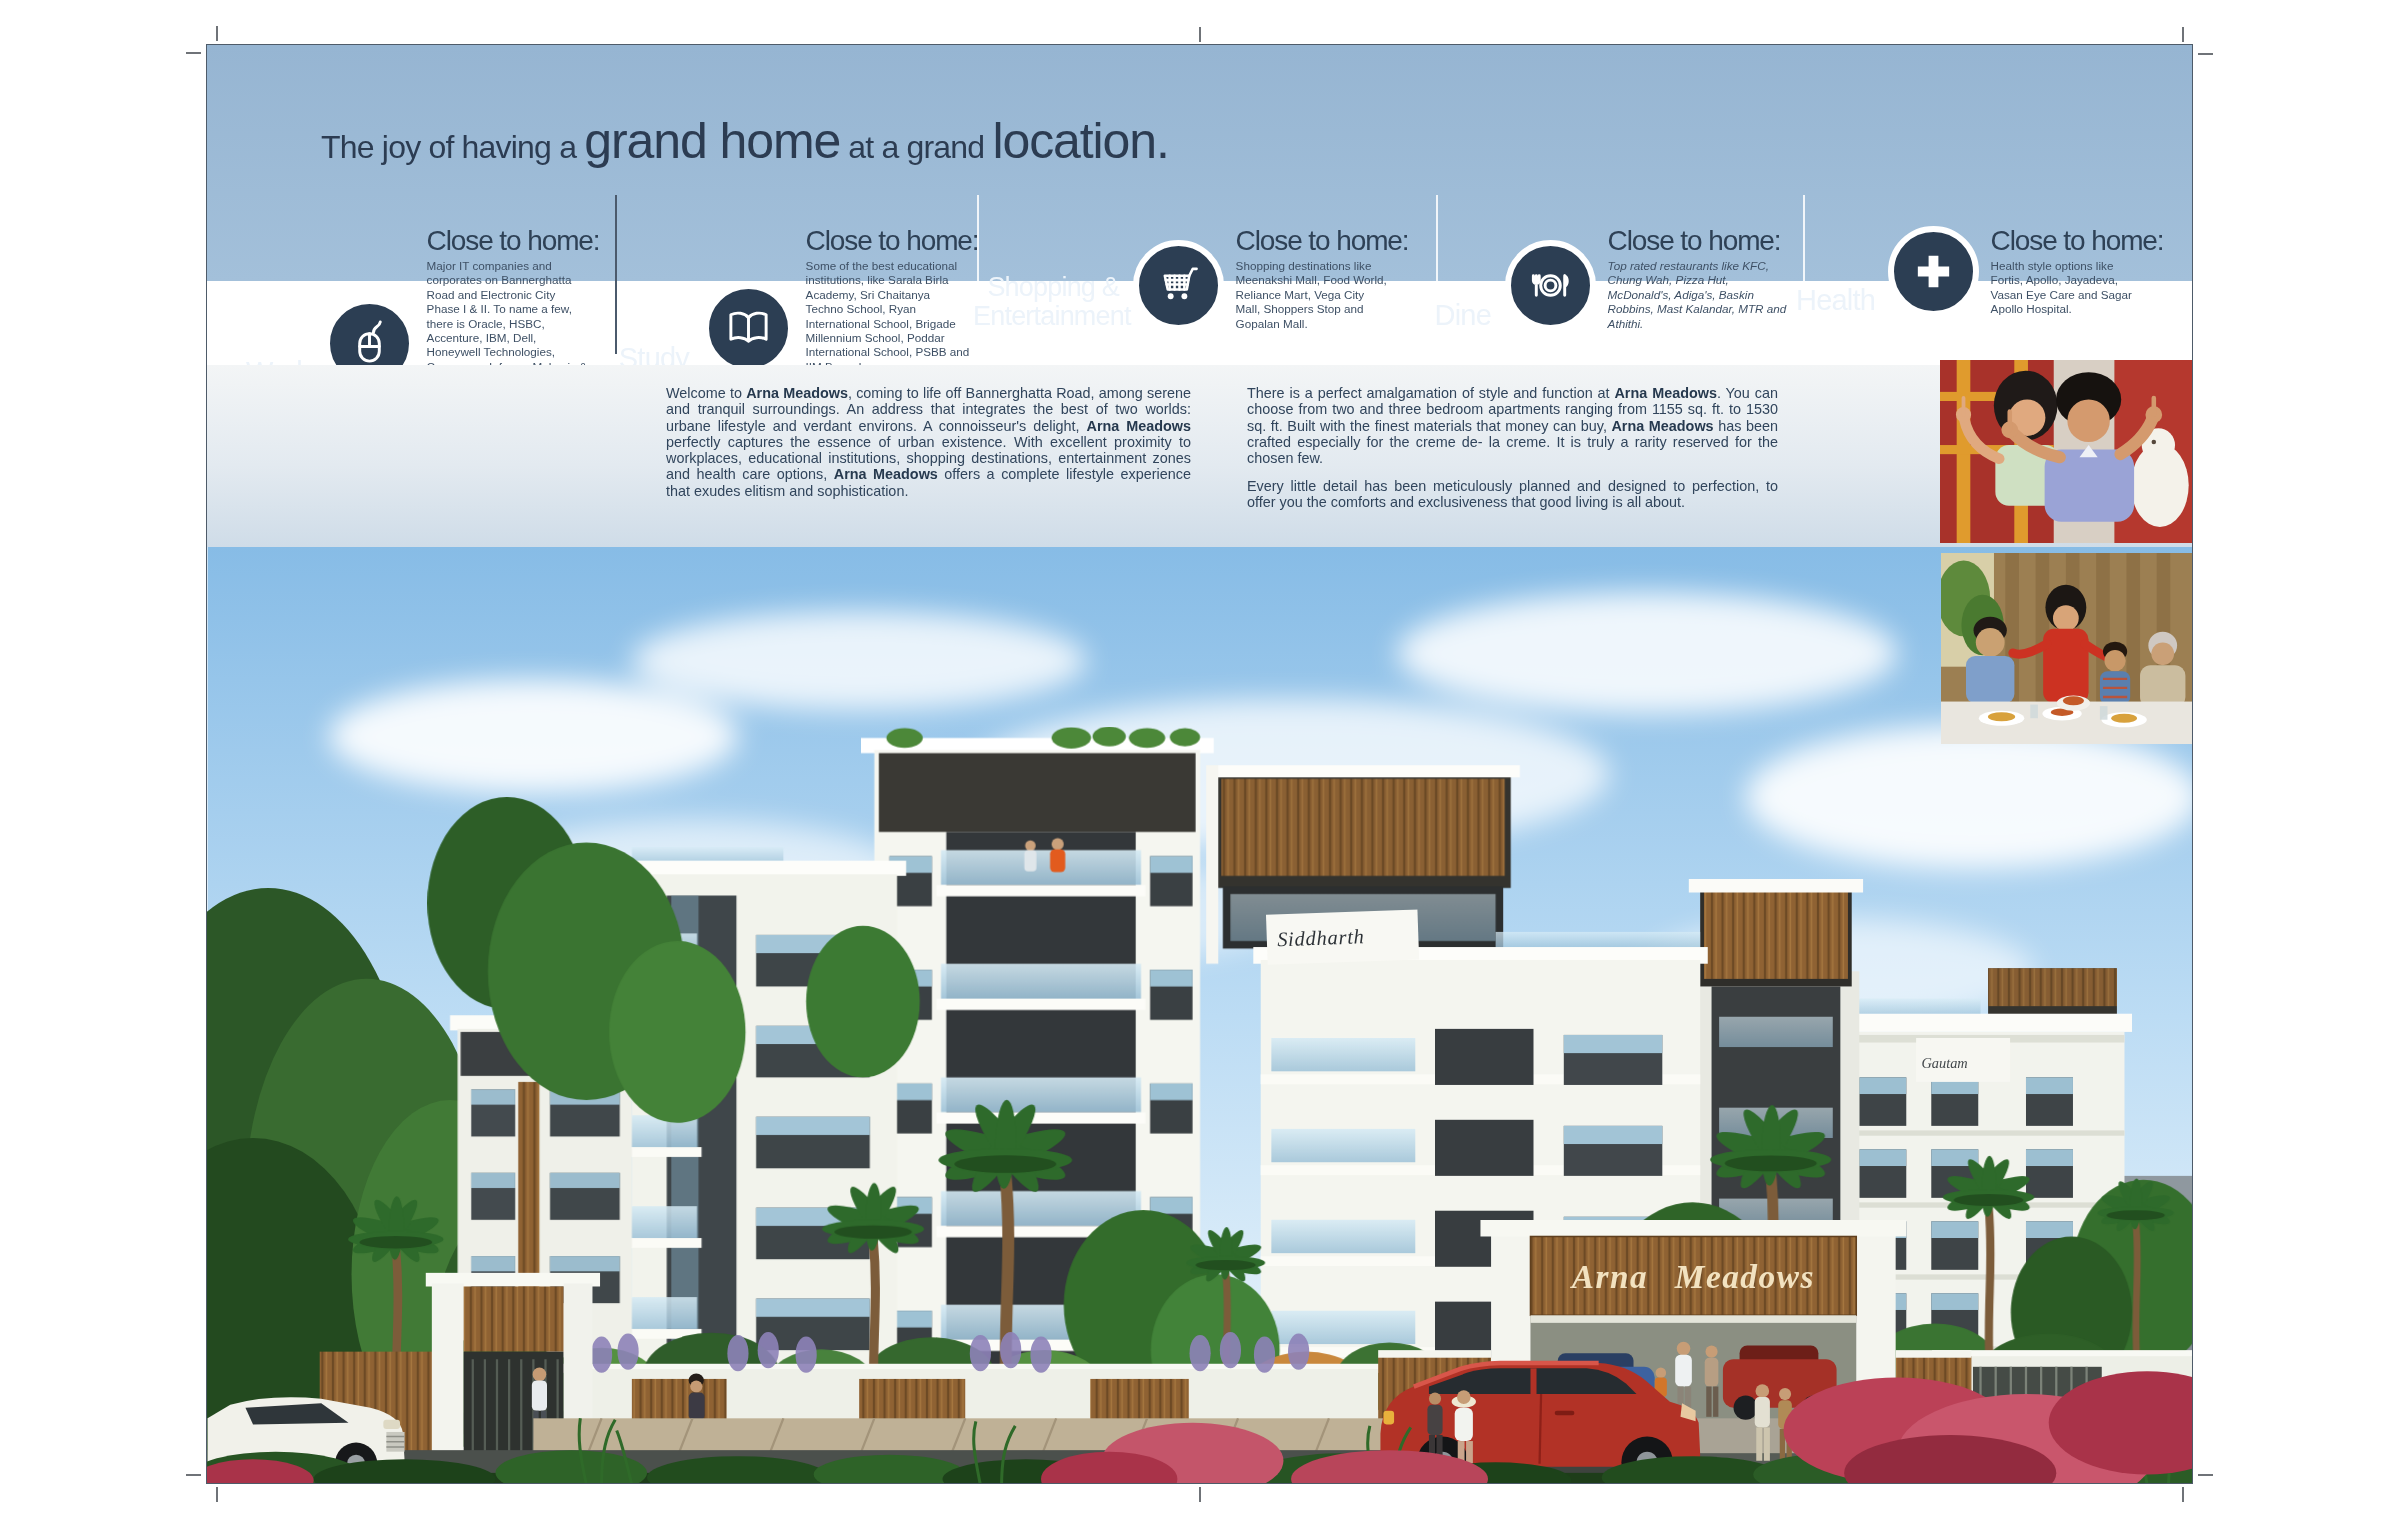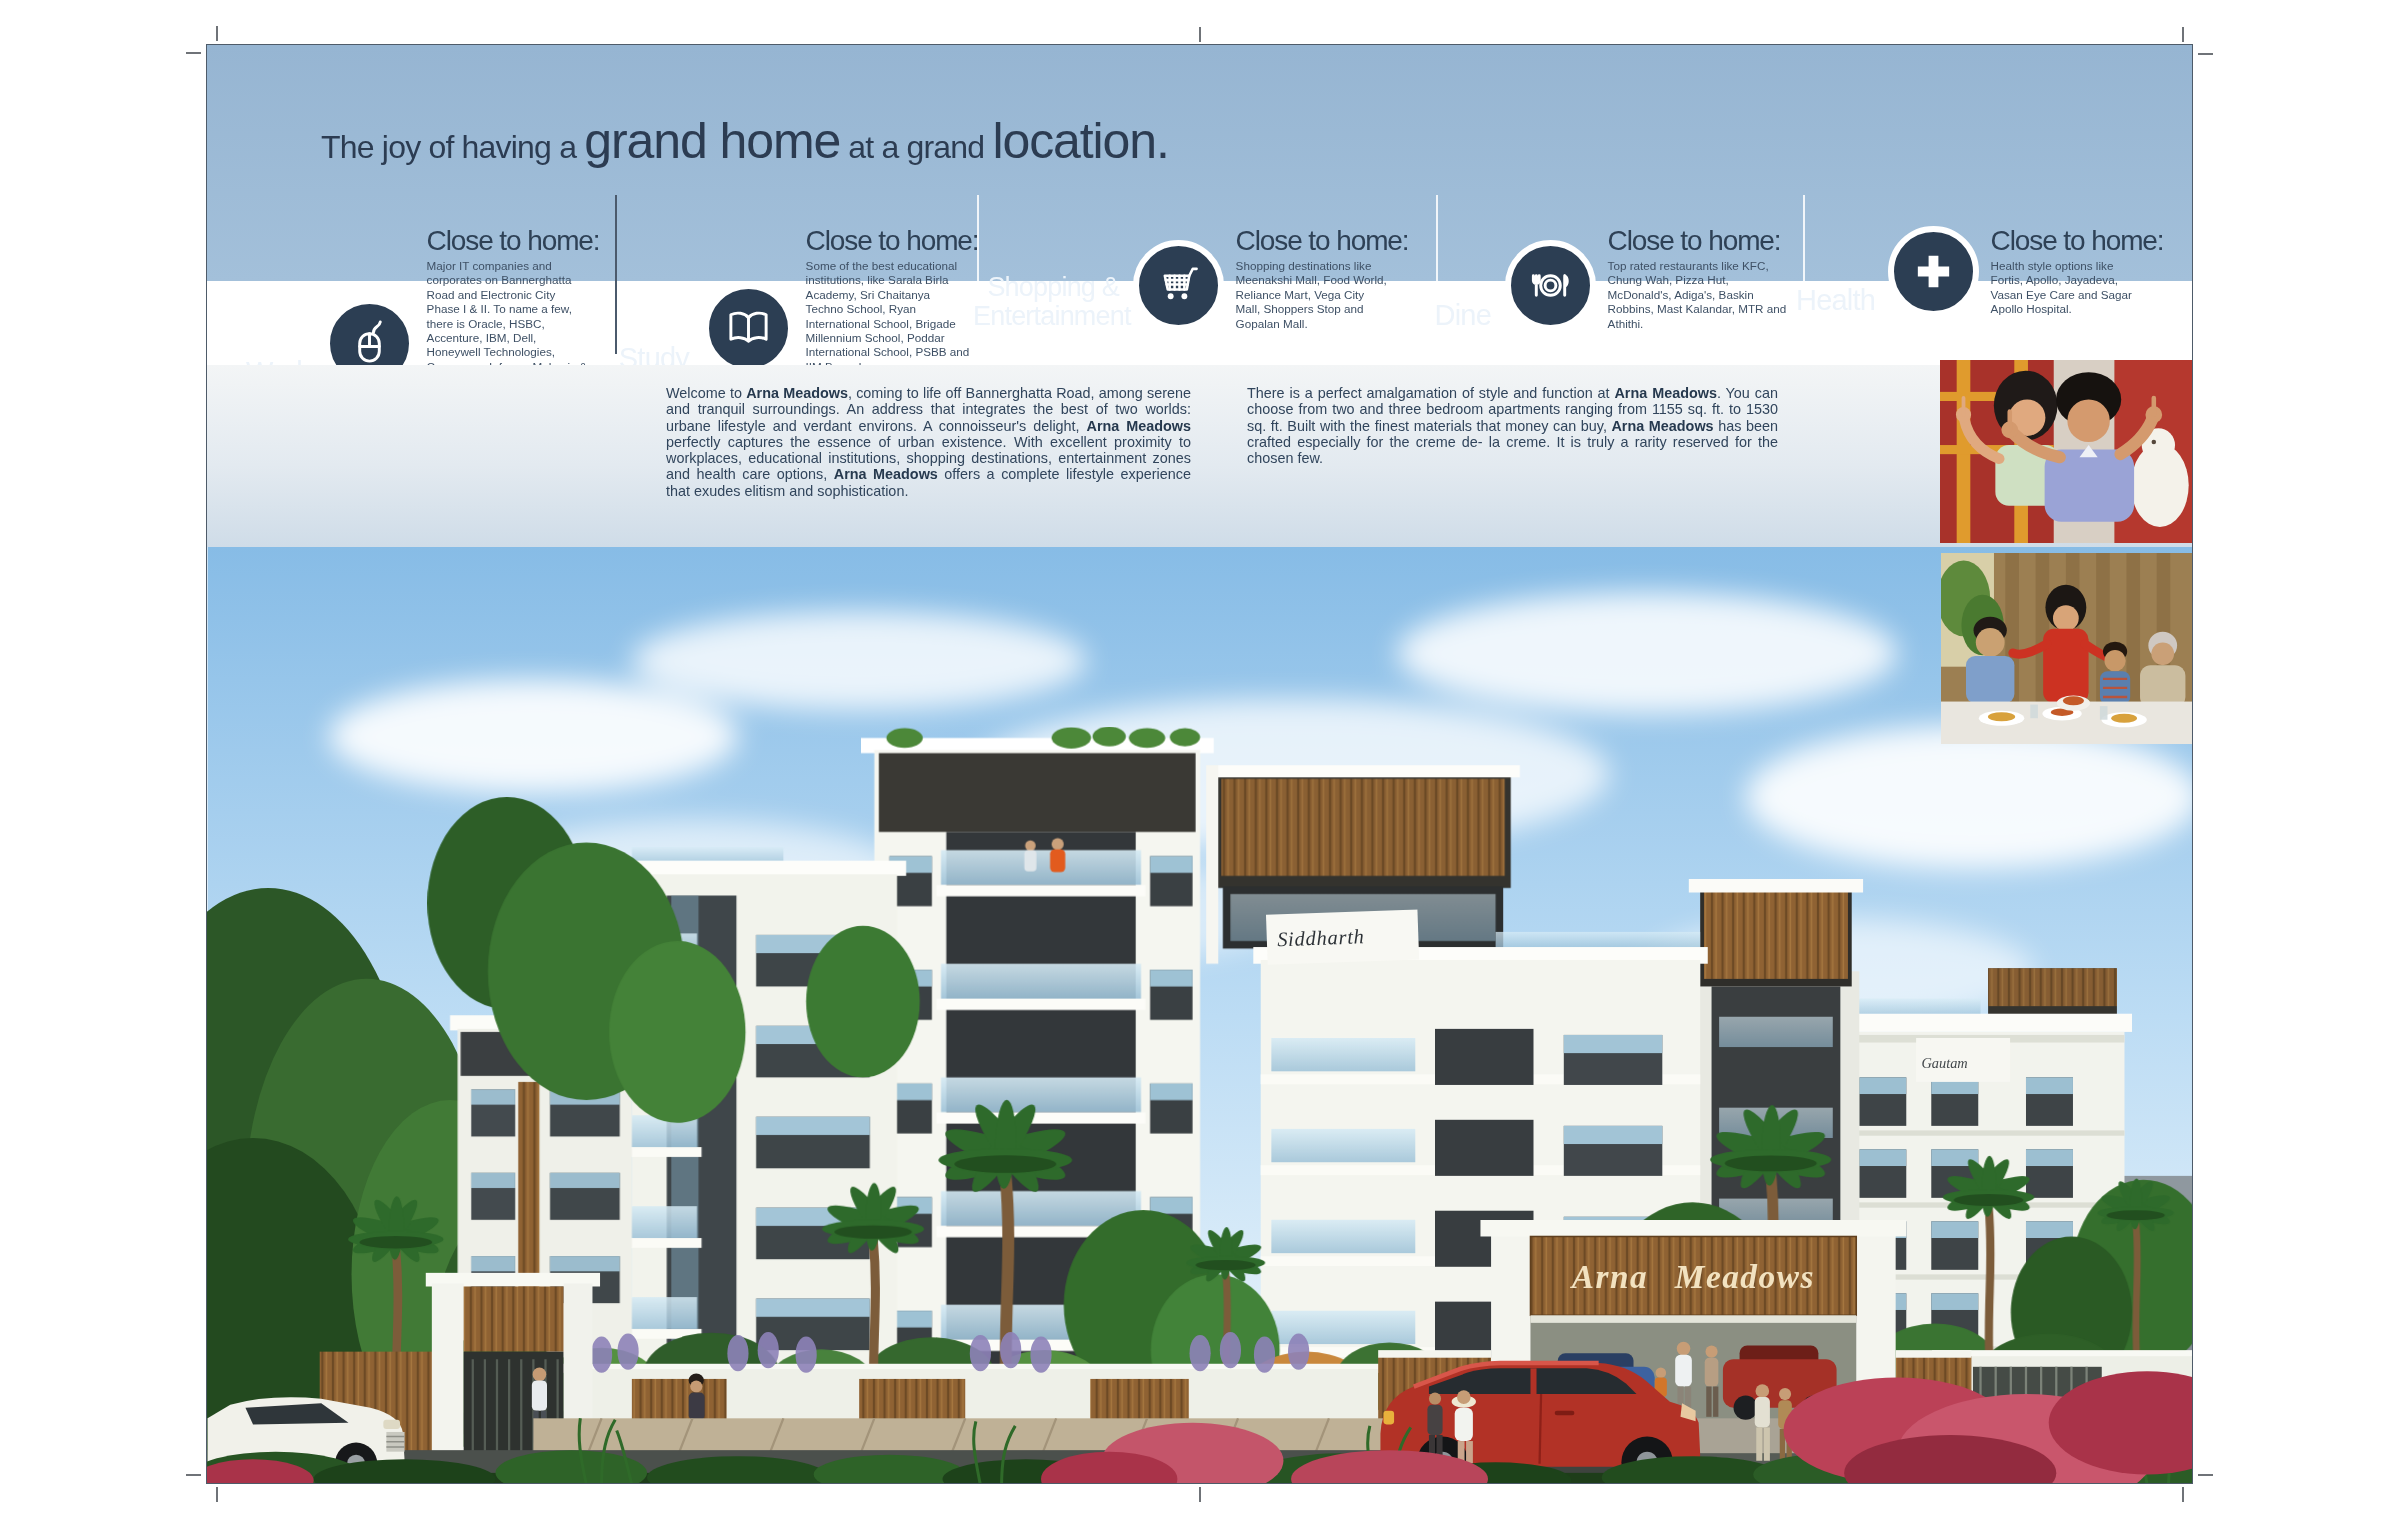--- a/index.html
+++ b/index.html
@@ -27,21 +27,21 @@
   .col-label{color:#ecf3fa;text-align:right;font-size:29px;letter-spacing:-0.8px;line-height:1.08;}
   .w1{width:80px;padding-top:26px;} .w2{width:82px;padding-top:26px;}
   .w3{width:146px;padding-top:12px;font-size:27px;} .w4{width:59px;padding-top:26px;}
   .w5{width:78px;padding-top:26px;}
   .badge{flex:0 0 auto;margin-left:13.6px;width:79px;height:79px;border-radius:50%;
          background:#2c3e53;border:6px solid #fff;display:flex;align-items:center;justify-content:center;}
   .badge svg{width:47px;height:47px;}
   .col-text{margin-left:12px;padding-top:36px;}
   .cth{font-size:28px;letter-spacing:-1.1px;color:#2e4156;line-height:1;margin-bottom:4px;}
   .cbody{font-size:11.7px;line-height:14.4px;color:#3e5065;}
-  .b1{width:163px;} .b2{width:165px;} .b3{width:155px;} .b4{width:188px;} .b5{width:152px;}
+  .b1{width:163px;} .b2{width:165px;} .b3{width:155px;} .b4{width:188px;font-style:italic;} .b5{width:152px;}
 
   
   .band-intro{position:absolute;left:0;top:320px;width:100%;height:182px;
               background:linear-gradient(180deg,#f3f5f6 0%,#e3eaf0 55%,#cfdce8 100%);}
   .logo{position:absolute;left:114px;top:7.6px;width:224px;}
   .logo-arna{font-family:"Liberation Serif",serif;font-size:33px;color:#1d5a37;
              margin-left:55px;line-height:1;position:relative;z-index:2;}
   .logo-meadows{font-family:"Liberation Serif",serif;font-size:40px;letter-spacing:3.8px;
                 color:#174f30;line-height:1;margin-top:1.5px;position:relative;z-index:2;}
   .logo-rule{border-top:1.5px solid #55604f;margin-top:3.8px;width:224px;}
@@ -177,20 +177,21 @@
         </div>
       </div>
     </div>
 
     <div class="band-intro">
 
       <p class="para para-left"><span>Welcome to </span><b>Arna Meadows</b><span>, coming to life off Bannerghatta Road, among serene and tranquil surroundings. An address that integrates the best of two worlds: urbane lifestyle and verdant environs. A connoisseur's delight, </span><b>Arna Meadows</b><span> perfectly captures the essence of urban existence. With excellent proximity to workplaces, educational institutions, shopping destinations, entertainment zones and health care options, </span><b>Arna Meadows</b><span> offers a complete lifestyle experience that exudes elitism and sophistication.</span></p>
 
       <div class="para para-right">
         <p><span>There is a perfect amalgamation of style and function at </span><b>Arna Meadows</b><span>. You can choose from two and three bedroom apartments ranging from 1155 sq. ft. to 1530 sq. ft. Built with the finest materials that money can buy, </span><b>Arna Meadows</b><span> has been crafted especially for the creme de- la creme. It is truly a rarity reserved for the chosen few.</span></p>
+        <p>Every little detail has been meticulously planned and designed to perfection, to offer you the comforts and exclusiveness that good living is all about.</p>
       </div>
     </div>
 
     <div class="render-wrap">
       <svg viewBox="0 0 2621 1238">
         <defs>
           <linearGradient id="sky" x1="0" x2="0" y1="0" y2="1">
             <stop offset="0" stop-color="#87bce6"></stop>
               <stop offset=".5" stop-color="#bcdcf4"></stop>
             <stop offset=".85" stop-color="#e2f0fa"></stop>

